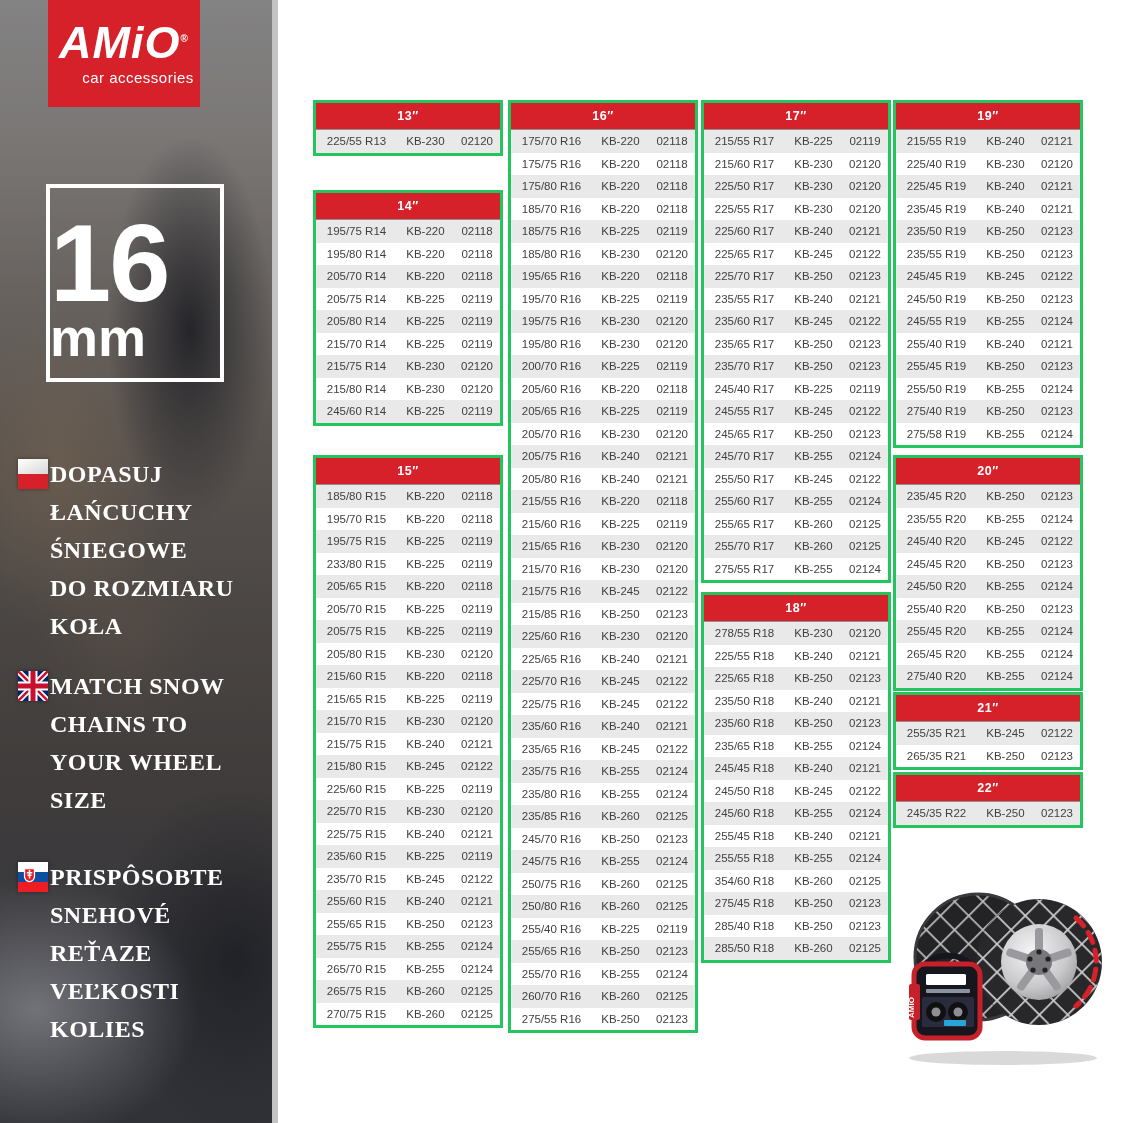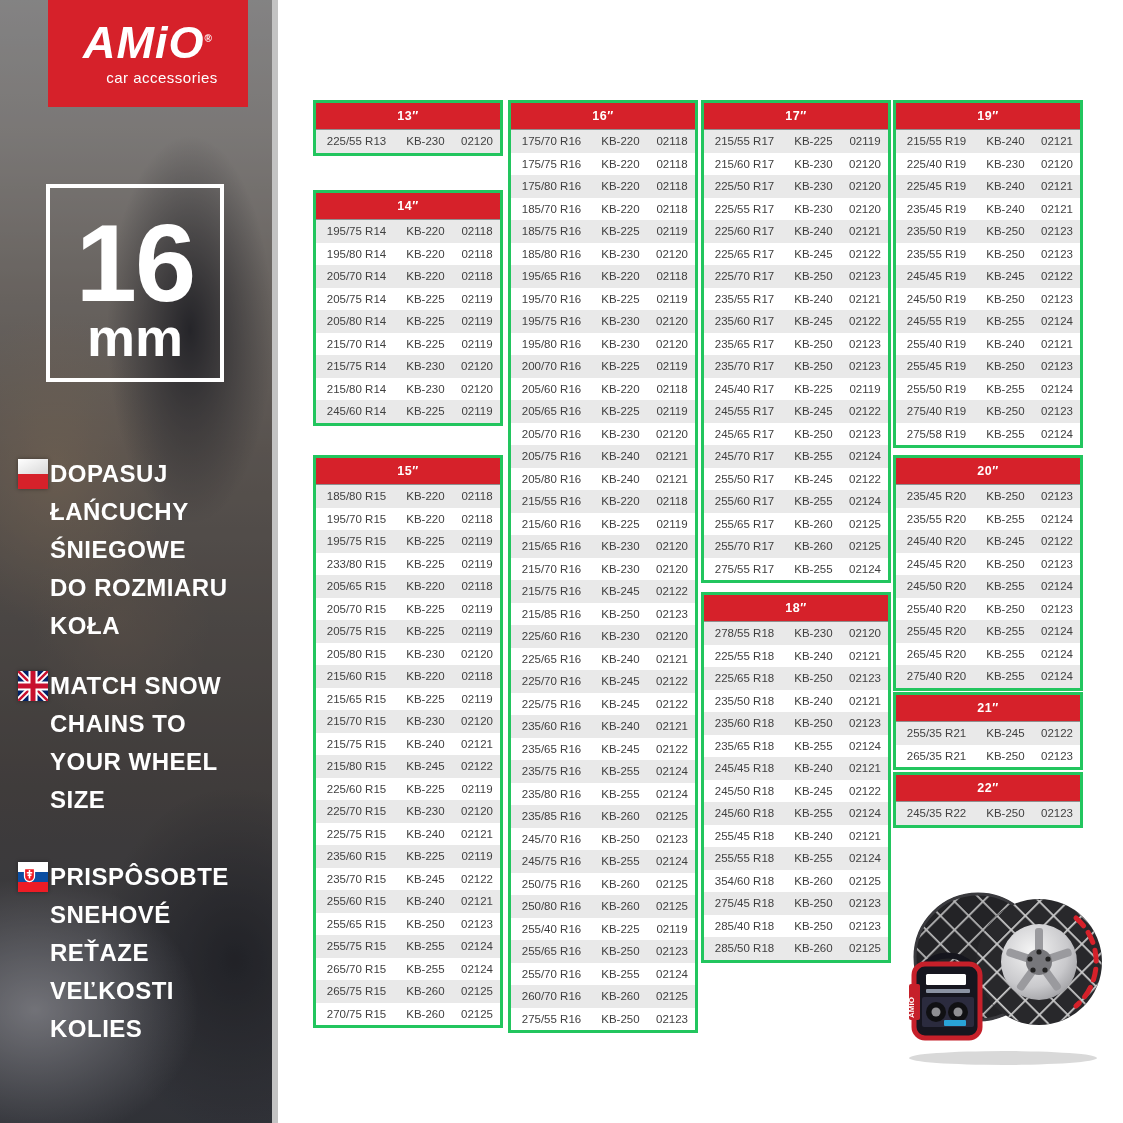--- a/index.html
+++ b/index.html
@@ -12,32 +12,32 @@
     background:
       radial-gradient(115px 270px at 190px 330px, rgba(28,28,32,.95), rgba(28,28,32,0) 72%),
       radial-gradient(150px 210px at 55px 470px, rgba(152,124,92,.50), rgba(152,124,92,0) 75%),
       radial-gradient(120px 160px at 120px 620px, rgba(120,100,80,.35), rgba(120,100,80,0) 75%),
       radial-gradient(210px 170px at 35px 1010px, rgba(208,208,214,.55), rgba(208,208,214,0) 78%),
       radial-gradient(190px 240px at 235px 960px, rgba(22,23,27,.85), rgba(22,23,27,0) 72%),
       linear-gradient(180deg,#a3a2a0 0%,#96928d 12%,#7d766e 26%,#675f57 40%,#544e48 55%,#45403c 70%,#393a3e 85%,#303237 100%);}
   .sidebar .photo-overlay{position:absolute;inset:0;width:272px;background:rgba(52,52,58,.28);}
   .sidebar .edge-strip{position:absolute;left:272px;top:0;width:6px;height:100%;background:#b9b9b9;opacity:.85;}
 
-  .logo{position:absolute;left:48px;top:0;width:200px;height:107px;background:var(--red,#d6212a);
+  .logo{position:absolute;left:48px;top:0;width:152px;height:107px;background:var(--red,#d6212a);
         color:#fff;text-align:center;z-index:3;}
   .logo-word{font-size:45px;font-weight:800;font-style:italic;letter-spacing:1px;margin-top:20px;line-height:1;}
   .logo-reg{font-size:10px;vertical-align:super;font-style:normal;}
   .logo-sub{font-size:15px;letter-spacing:.5px;margin-top:4px;padding-left:28px;}
 
   .badge{position:absolute;left:46px;top:184px;width:170px;height:190px;border:4px solid #fff;
-         z-index:3;color:#fff;text-align:center;}
+         z-index:3;color:#fff;text-align:left;}
   .badge-number{font-size:110px;font-weight:700;line-height:1;margin-top:20px;letter-spacing:-2px;}
   .badge-unit{font-size:54px;font-weight:700;line-height:1;margin-top:-8px;}
 
-  .lang-section{position:absolute;left:18px;width:246px;z-index:3;color:#fff;}
+  .lang-section{position:absolute;left:18px;width:246px;z-index:3;color:#fff;font-family:Liberation Serif, serif;}
   .lang-section .flag{position:absolute;left:0;top:4px;width:30px;height:30px;box-shadow:0 0 4px rgba(0,0,0,.4);}
   .lang-lines{margin-left:32px;font-size:24px;font-weight:700;line-height:38px;letter-spacing:.5px;}
   .sec-pl{top:455px;} .sec-en{top:667px;} .sec-sk{top:858px;}
 
   
   .size-table{position:absolute;width:190px;background:#fff;border:3px solid #22c55e;box-sizing:border-box;}
   .thead{height:26px;background:var(--red,#d6212a);color:#fff;font-weight:700;font-size:12.5px;
          letter-spacing:.5px;display:flex;align-items:center;justify-content:center;
          border-bottom:1px solid #8f8f8f;}
   .trow{height:22.5px;display:flex;align-items:center;font-size:11.5px;color:#3f3f3f;background:#fff;}

